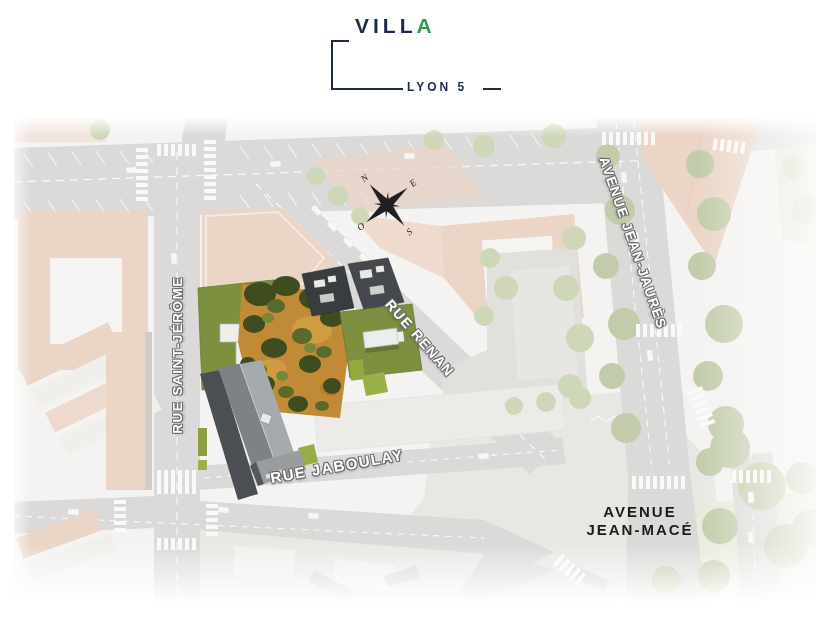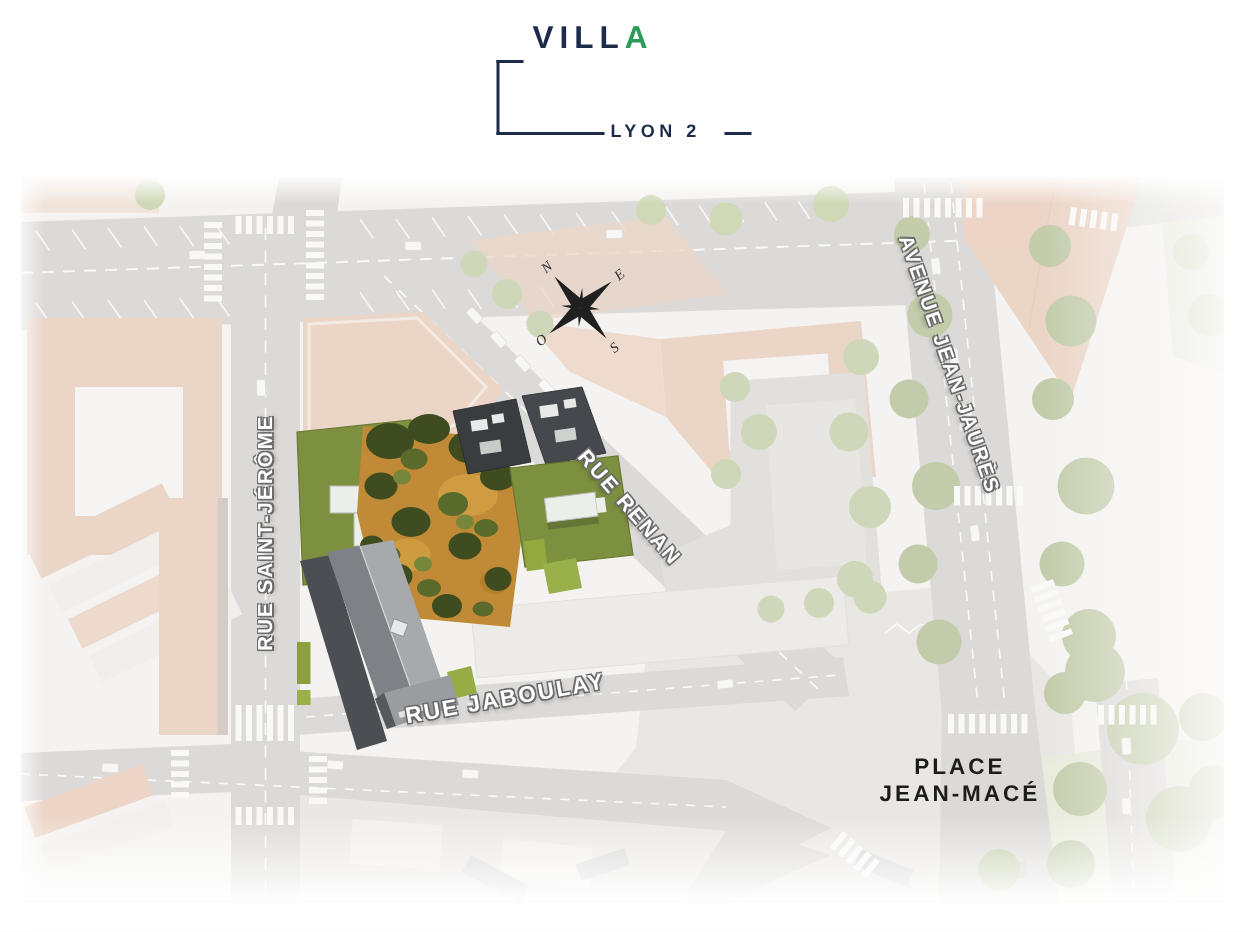--- a/index.html
+++ b/index.html
@@ -58,21 +58,21 @@
 <body>
 
 <div class="page">
 
   <header class="logo">
     <div class="bracket-top"></div>
     <div class="bracket-v"></div>
     <div class="bracket-bottom"></div>
     <div class="bracket-bottom2"></div>
     <div class="villa"><span>VILL</span><span class="green">A</span></div>
-    <div class="lyon">LYON 2</div>
+    <div class="lyon">LYON 5</div>
   </header>
 
   <div class="map">
 
     <svg class="base" width="802" height="483" viewBox="0 0 802 483">
       <rect x="0" y="0" width="802" height="483" fill="#f4f3f1"></rect>
 
       <g opacity="0.5">
 
         <polygon points="420,290 630,272 700,348 710,483 330,483 410,380" fill="#dddcd9"></polygon>
@@ -440,17 +440,17 @@
         <text x="0" y="38" text-anchor="middle">S</text>
         <text x="-34" y="3" text-anchor="middle">O</text>
       </g>
     </svg>
 
     <div class="street-label lbl-stjerome">RUE SAINT-JÉRÔME</div>
     <div class="street-label lbl-renan">RUE RENAN</div>
     <div class="street-label lbl-avenue">AVENUE JEAN-JAURÈS</div>
     <div class="street-label lbl-jaboulay">RUE JABOULAY</div>
     <div class="lbl-place">
-      <div>PLACE</div>
+      <div>AVENUE</div>
       <div>JEAN-MACÉ</div>
     </div>
   </div>
 </div>
 
 </body></html>

